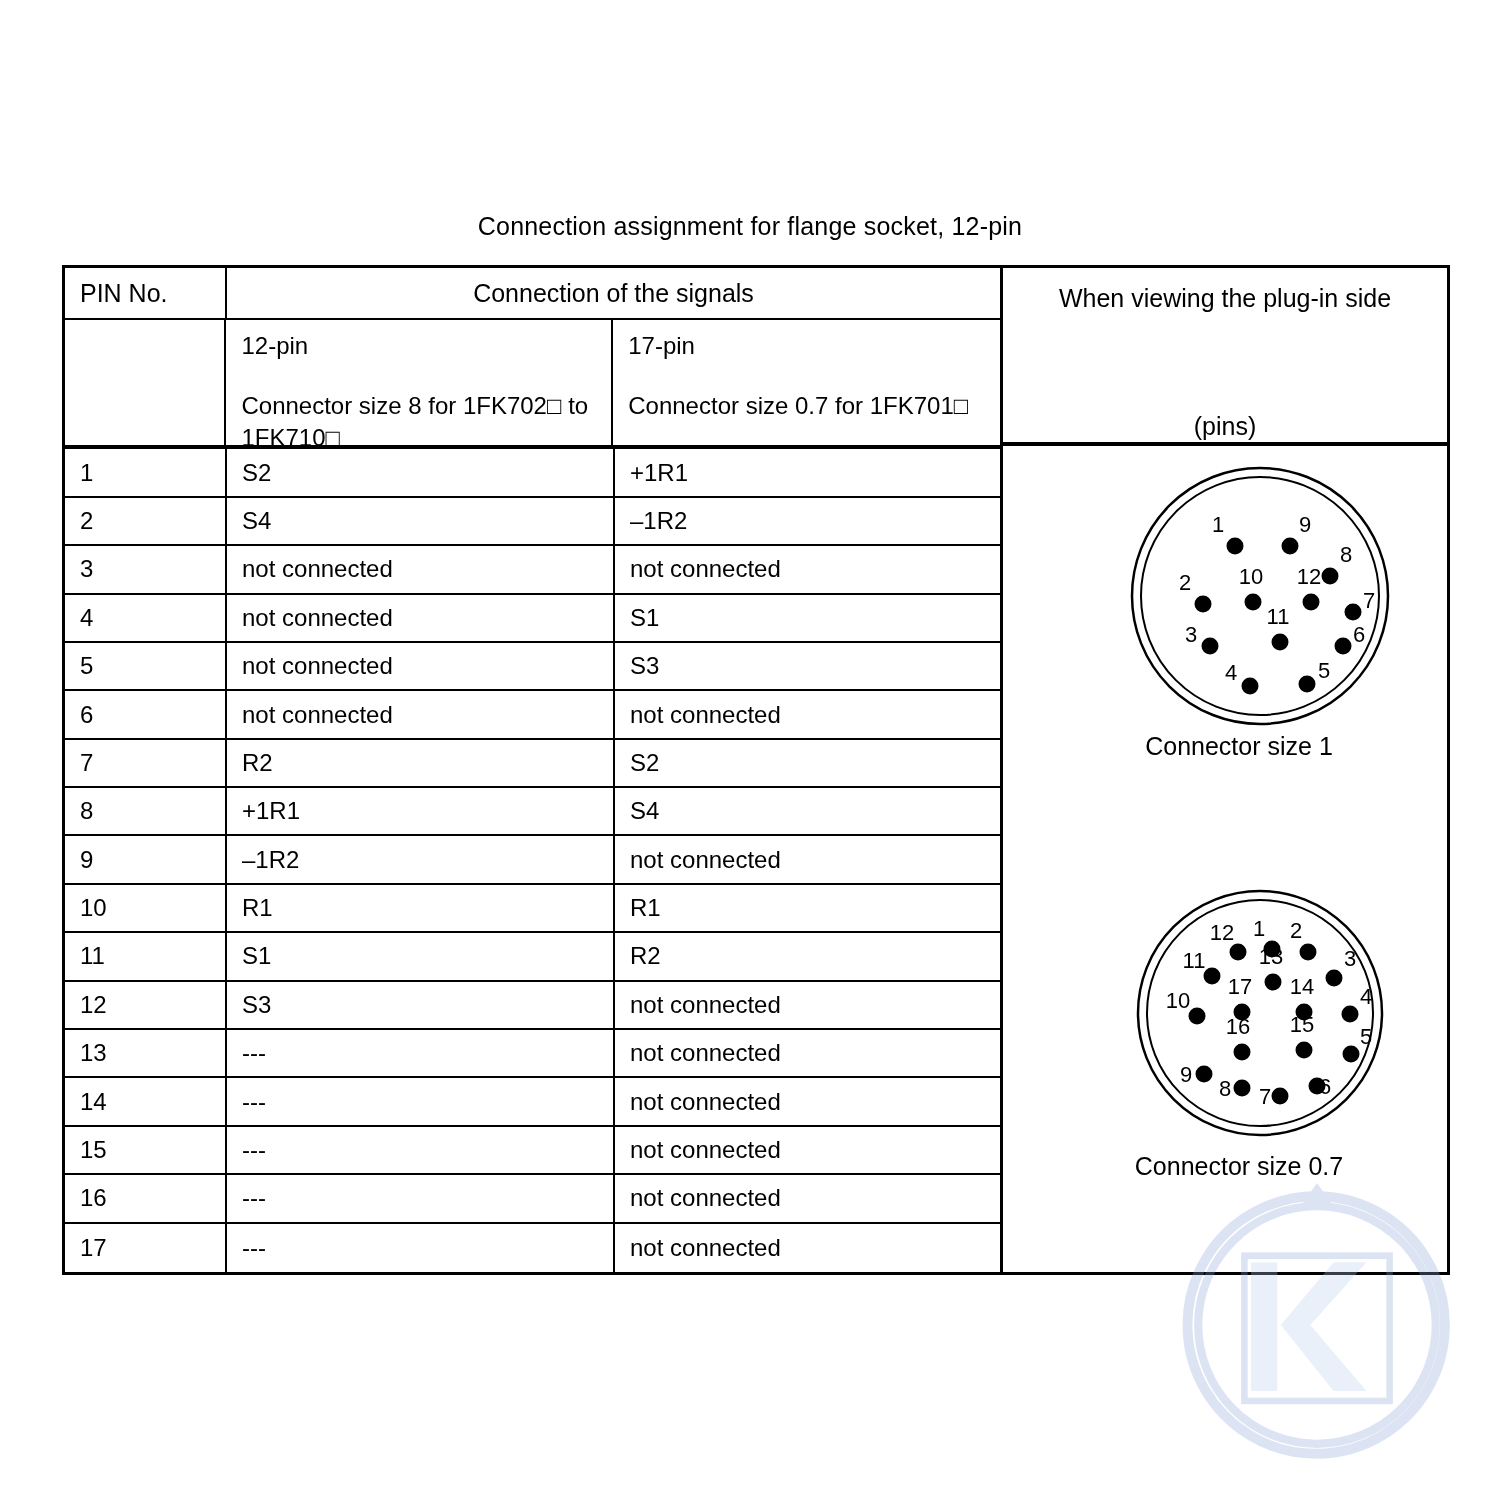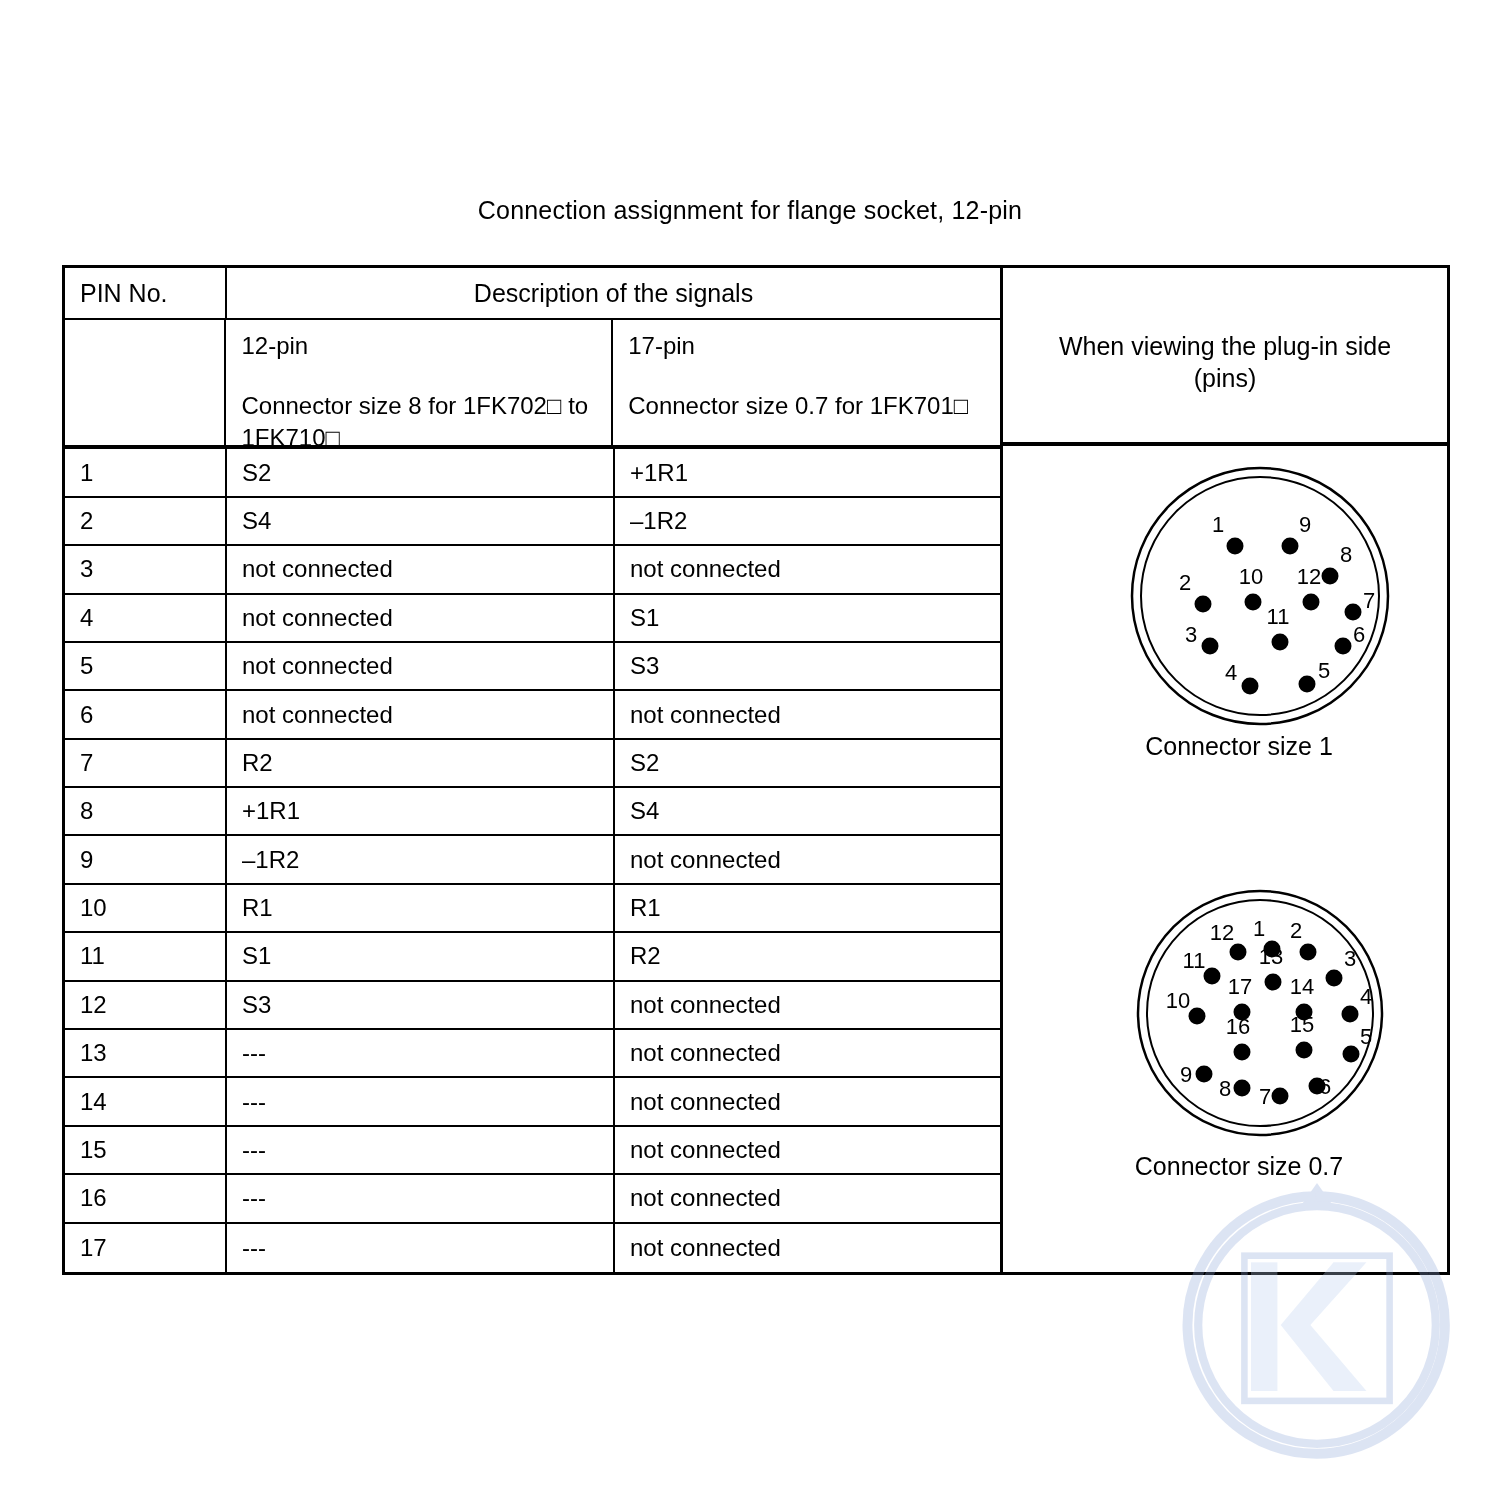--- a/index.html
+++ b/index.html
@@ -12,21 +12,21 @@
     height: 1500px;
     position: relative;
     font-family: "Liberation Sans", sans-serif;
     color: #000000;
     overflow: hidden;
   }
 
   #caption {
     position: absolute;
     left: 0;
-    top: 196px;
+    top: 212px;
     width: 1500px;
     text-align: center;
     font-size: 25px;
     letter-spacing: 0.2px;
   }
 
   #table-wrap {
     position: absolute;
     left: 62px;
     top: 265px;
@@ -139,21 +139,21 @@
     flex-direction: column;
     box-sizing: border-box;
   }
   .diag-header {
     height: 178px;
     box-sizing: border-box;
     border-bottom: 4px solid #000;
     display: flex;
     flex-direction: column;
     align-items: center;
-    justify-content: center;
+    justify-content: space-between;
     padding-top: 14px;
     font-size: 25px;
     line-height: 1.3;
     text-align: center;
   }
   .diag-body {
     flex: 1;
     position: relative;
   }
   .conn-block {
@@ -185,21 +185,21 @@
 <body>
 
 <div id="caption">Connection assignment for flange socket, 12-pin</div>
 
 <div id="table-wrap">
 
   <div id="table-region">
 
     <div class="hdr-top">
       <div class="pin-cell">PIN No.</div>
-      <div class="desc-cell">Description of the signals</div>
+      <div class="desc-cell">Connection of the signals</div>
     </div>
 
     <div class="hdr-sub">
       <div class="pin-blank"></div>
       <div class="sub-col">
         <div class="sub-title">12-pin</div>
         <div>Connector size 8 for 1FK702□ to 1FK710□</div>
       </div>
       <div class="sub-col">
         <div class="sub-title">17-pin</div>

